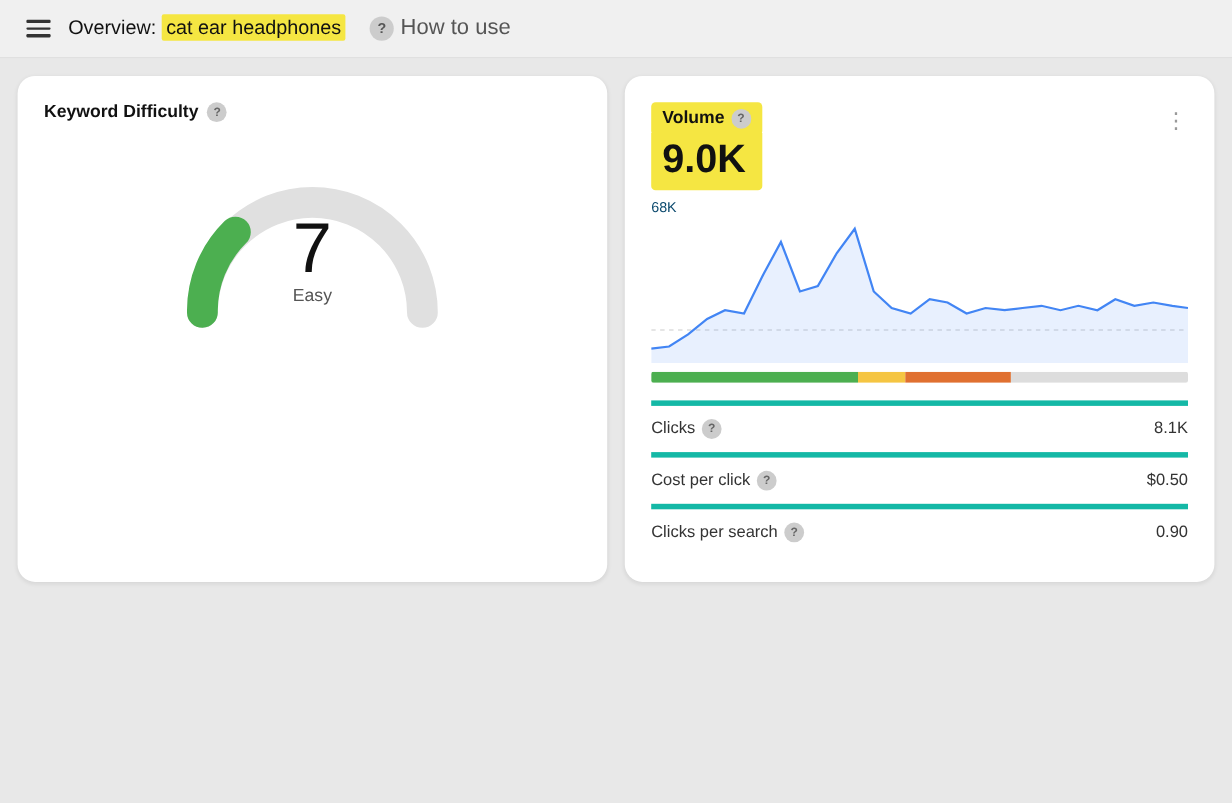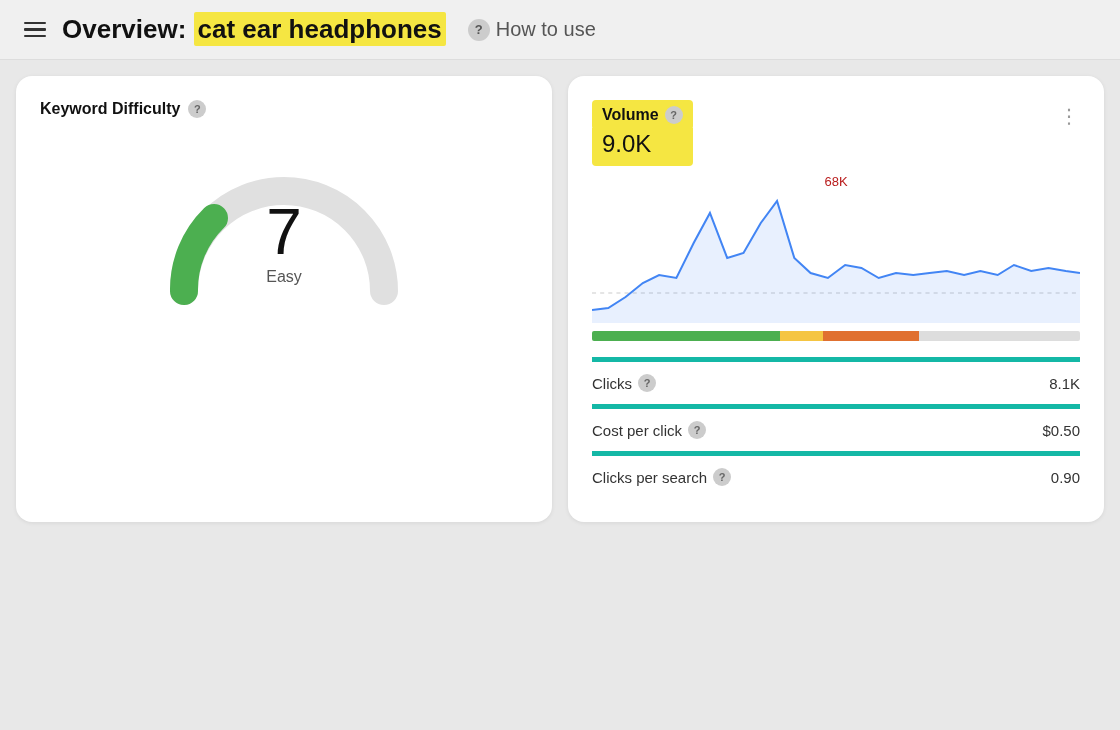--- a/index.html
+++ b/index.html
@@ -25,22 +25,22 @@
       padding: 4px;
     }
     .hamburger span {
       display: block;
       width: 22px;
       height: 2.5px;
       background: #333;
       border-radius: 1px;
     }
     .header-title {
-      font-size: 26px;
-      font-weight: 700;
+      font-size: 18px;
+      font-weight: 400;
       color: #111;
     }
     .header-title .highlight {
       background: #f5e642;
       padding: 2px 4px;
       border-radius: 2px;
     }
     .help-section {
       display: flex;
       align-items: center;
@@ -165,44 +165,44 @@
       display: flex;
       align-items: center;
       gap: 6px;
     }
     .volume-label-text {
       font-size: 16px;
       font-weight: 700;
       color: #111;
     }
     .volume-value {
-      font-size: 24px;
-      font-weight: 400;
+      font-size: 36px;
+      font-weight: 700;
       color: #111;
       background: #f5e642;
       padding: 2px 10px 8px;
       border-radius: 0 0 4px 4px;
       margin-top: -2px;
       display: inline-block;
     }
     .volume-top {
       display: flex;
       flex-direction: column;
     }
     .three-dots {
       font-size: 20px;
       color: #999;
       cursor: pointer;
       letter-spacing: 1px;
       margin-top: 4px;
     }
 
     .max-label {
-      text-align: center;
-      color: #b91c1c;
+      text-align: left;
+      color: #0c4a6e;
       font-size: 13px;
       margin-top: 8px;
       margin-bottom: 4px;
     }
 
     
     .chart-container {
       width: 100%;
       height: 130px;
       position: relative;

